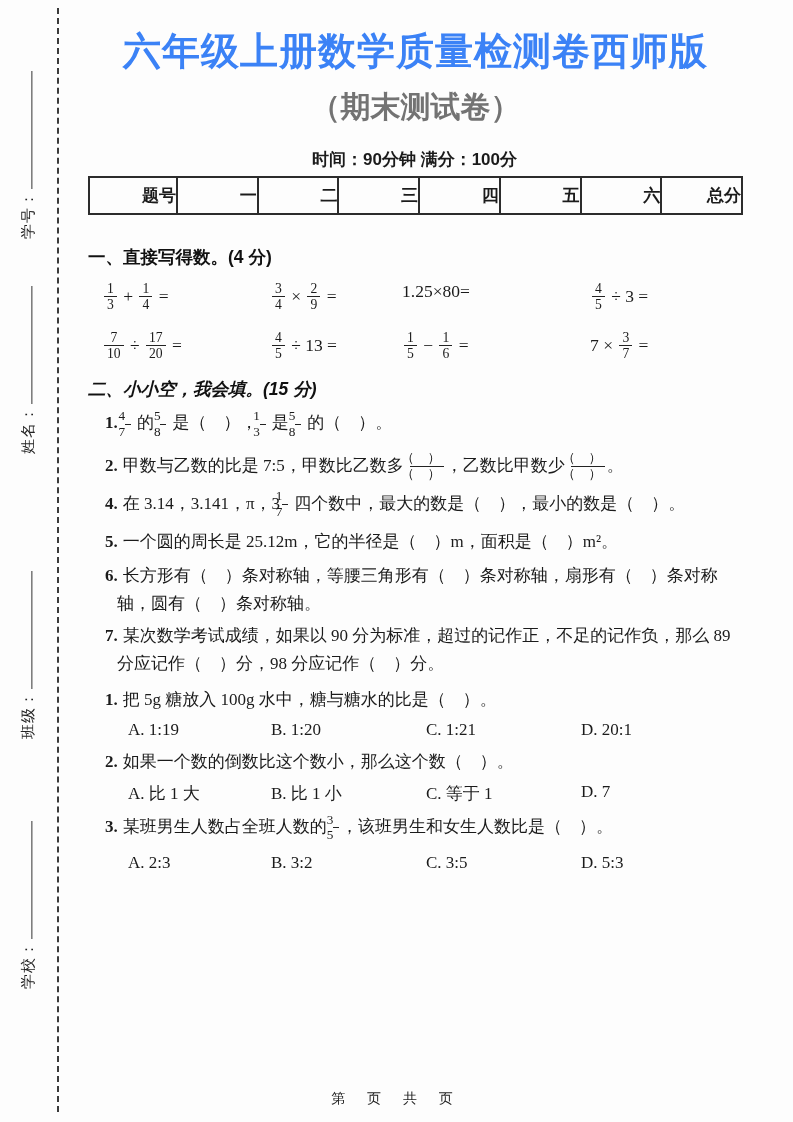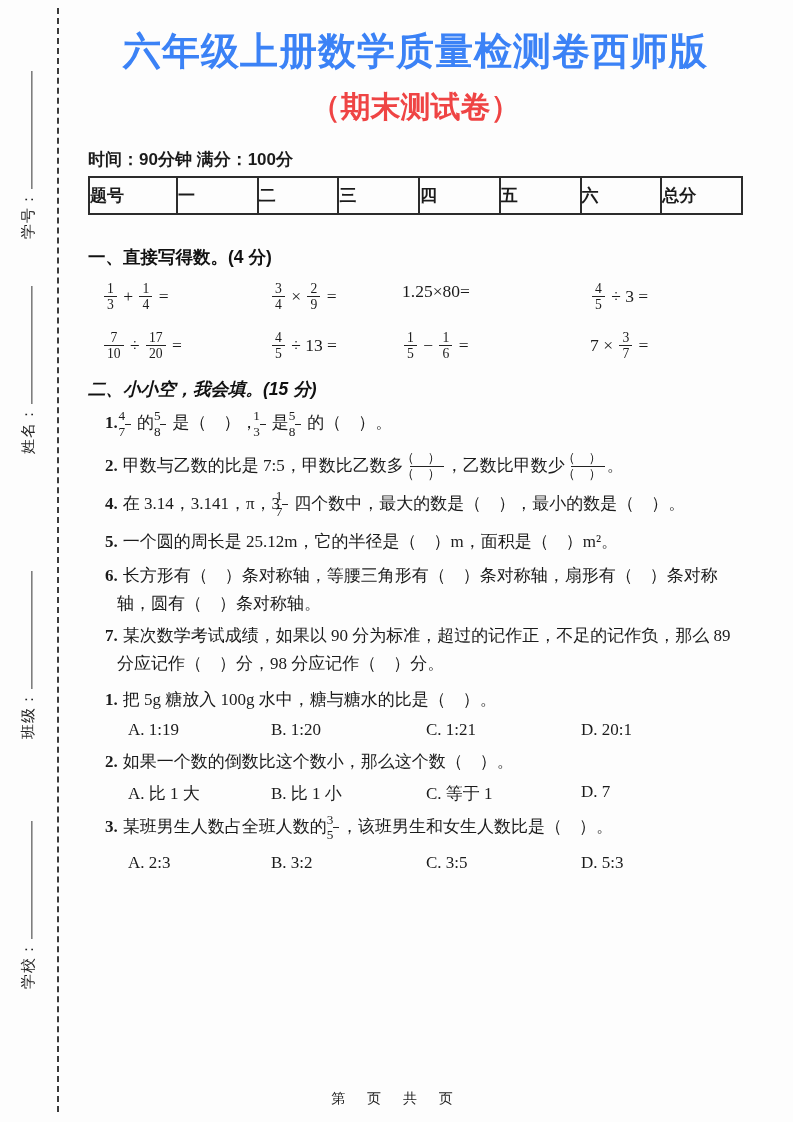--- a/index.html
+++ b/index.html
@@ -32,34 +32,34 @@
   .main { position:absolute; left:88px; top:0; width:655px; }
 
   .title {
     margin-top:26px; text-align:center;
     font-family:"Liberation Sans","DejaVu Sans",sans-serif;
     font-weight:bold; font-size:38px; letter-spacing:1px; color:#3b82f6;
   }
   .subtitle {
     margin-top:10px; text-align:center;
     font-family:"Liberation Sans","DejaVu Sans",sans-serif;
-    font-weight:bold; font-size:30px; color:#ef4444;
+    font-weight:bold; font-size:30px; color:#737373;
   }
   .meta {
-    margin-top:20px; text-align:left; padding-right:2px;
+    margin-top:20px; text-align:center; padding-right:2px;
     font-family:"Liberation Sans","DejaVu Sans",sans-serif;
     font-weight:700; font-size:17px;
   }
 
   table.score-table {
     margin-top:5px; width:100%;
     border-collapse:collapse; table-layout:fixed;
   }
   table.score-table td {
-    border:2px solid #2c2c2c; text-align:left;
+    border:2px solid #2c2c2c; text-align:right;
     font-family:"Liberation Sans","DejaVu Sans",sans-serif;
     font-weight:bold; font-size:17px;
   }
   table.score-table col.c0 { width:88px; }
   tr.row-head td { height:37px; }
   tr.row-score td { height:31px; }
 
   .sec-head {
     font-family:"Liberation Sans","DejaVu Sans",sans-serif;
     font-weight:bold; font-size:17.5px; color:#111;

